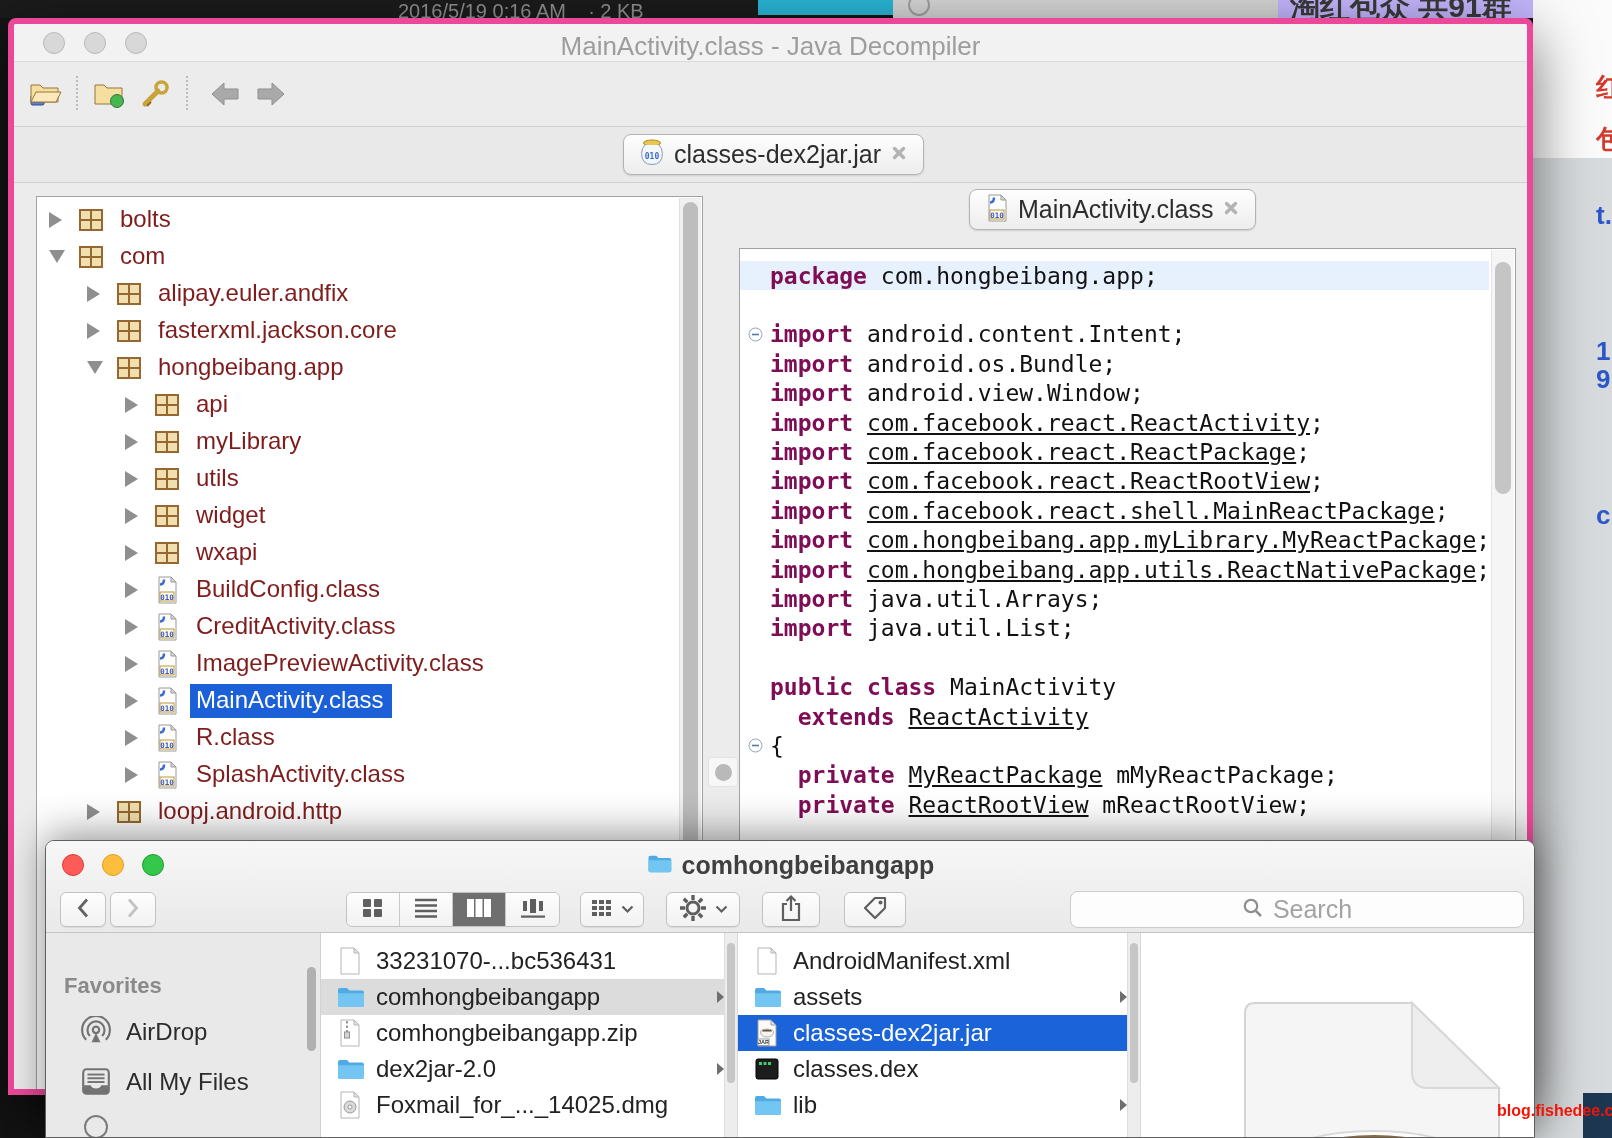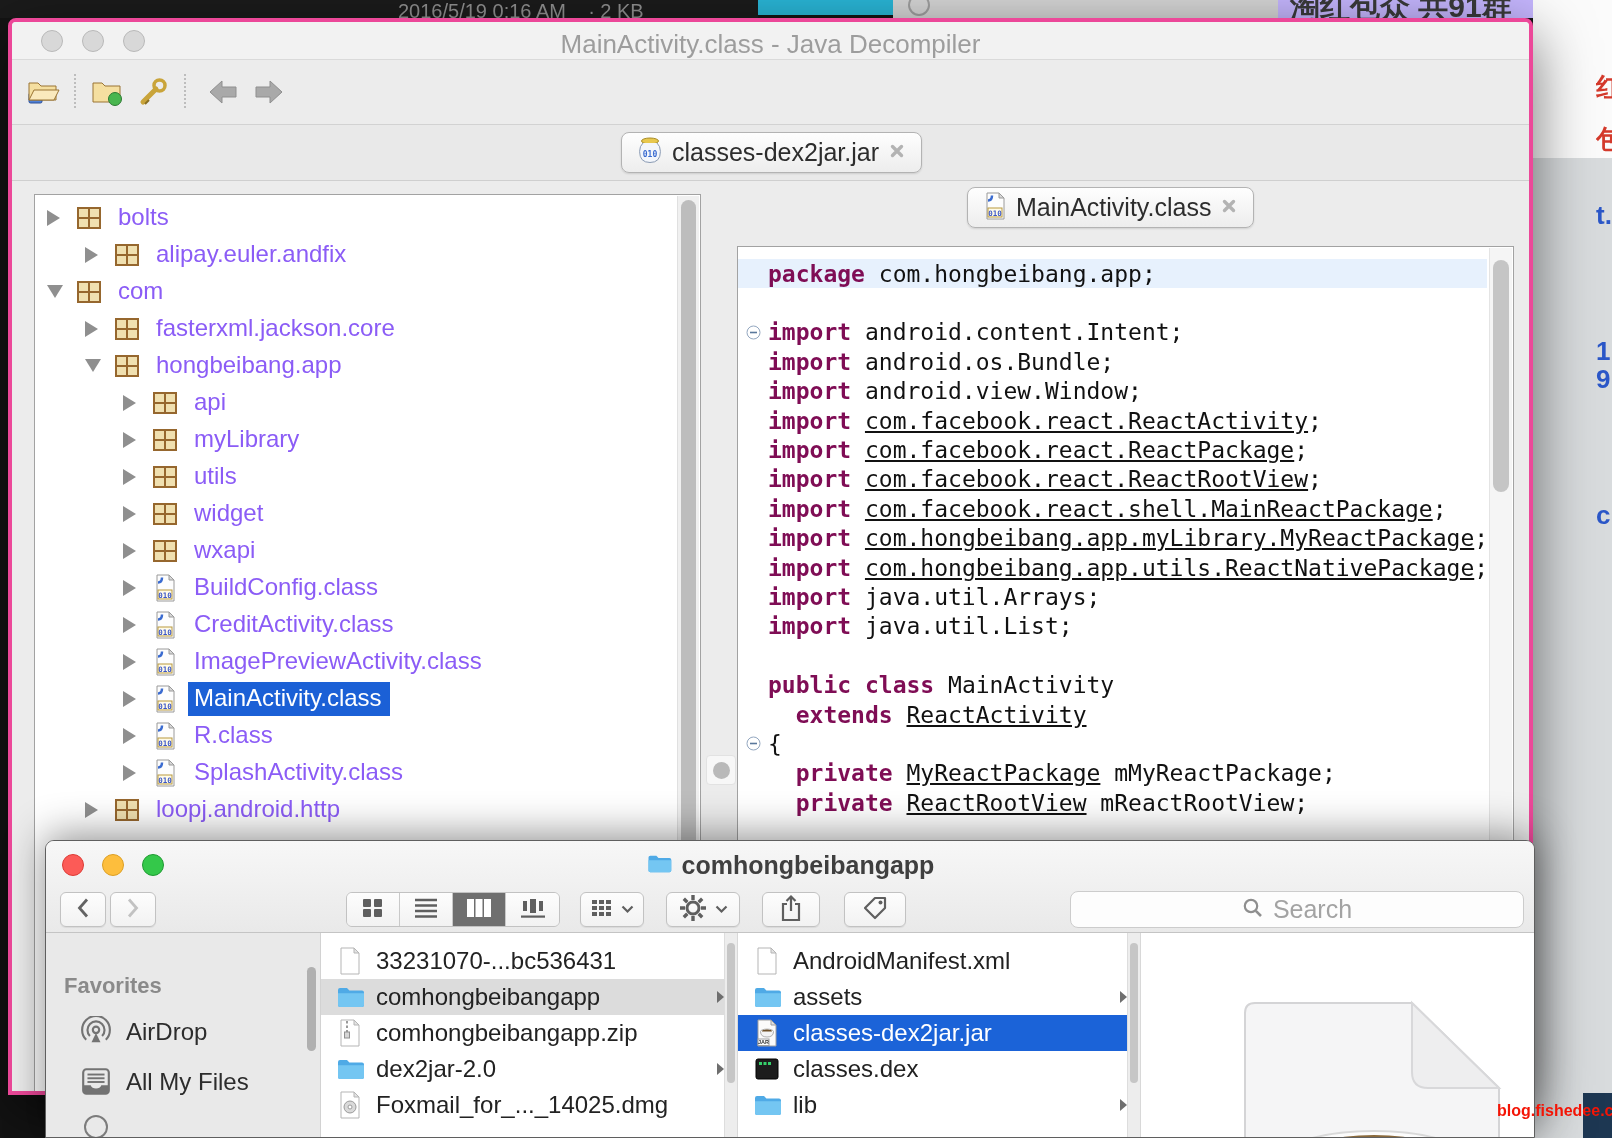--- a/index.html
+++ b/index.html
@@ -16,21 +16,21 @@
   .bg-circle{position:absolute;left:15px;top:-6px;width:22px;height:22px;border:2px solid #9f9f9f;border-radius:50%;}
   .bg-white{left:1278px;width:334px;background:#c4b5fd;color:#3a3a3a;}
   .bg-white span{position:absolute;left:12px;top:-13px;font-size:30px;font-weight:700;white-space:pre;}
   .right-strip{position:absolute;left:1533px;top:0;width:79px;height:1138px;background:#d8dbdd;}
   .rs-white{position:absolute;left:0;top:0;width:79px;height:158px;background:#fbfbfb;}
   .rs-navy{position:absolute;left:50px;top:1093px;width:29px;height:45px;background:#1d3752;}
   .rs-frag{position:absolute;left:63px;width:16px;height:30px;overflow:hidden;font-size:26px;font-weight:700;}
 
   
   .jd{position:absolute;left:8px;top:18px;width:1525px;height:1077px;background:#ececec;
-      border:4px solid #ec4899;border-radius:8px 8px 0 0;box-shadow:0 18px 60px rgba(0,0,0,.55);overflow:hidden;}
+      border:6px solid #ec4899;border-radius:8px 8px 0 0;box-shadow:0 18px 60px rgba(0,0,0,.55);overflow:hidden;}
   .jd-titlebar{position:relative;height:38px;background:#f2f2f2;border-bottom:1px solid #dadada;}
   .jd-title{position:absolute;left:0;right:0;top:7px;text-align:center;font-size:26px;color:#9d9d9d;}
   .tl{position:absolute;top:8px;width:22px;height:22px;border-radius:50%;}
   .tl-gray{background:#d8d8d8;border:1px solid #b9b9b9;}
   .jd-toolbar{position:relative;height:65px;border-bottom:1px solid #d2d2d2;}
   .jd-tool{position:absolute;top:14px;display:flex;align-items:center;justify-content:center;width:38px;height:36px;}
   .tool-sep{position:absolute;top:14px;width:0;height:34px;border-left:2px dotted #bdbdbd;}
   .jd-tabstrip{position:relative;height:56px;background:#e9e9e9;border-bottom:1px solid #cfcfcf;}
   .jd-tab{position:absolute;height:41px;background:linear-gradient(#fefefe,#ededed);border:1px solid #b3b3b3;
       border-radius:8px;display:flex;align-items:center;gap:10px;padding:0 16px;box-shadow:0 1px 2px rgba(0,0,0,.12);}
@@ -39,21 +39,21 @@
   .jd-content{position:absolute;left:0;top:160px;right:0;bottom:0;}
   .tree-box{position:absolute;left:22px;top:12px;width:667px;height:905px;background:#fff;
       border:1px solid #a2a2a2;overflow:hidden;}
   .tree-rows{position:absolute;left:0;top:4px;right:26px;}
   .tree-row{display:flex;align-items:center;height:37px;white-space:nowrap;}
   .ind0{padding-left:12px;} .ind1{padding-left:50px;} .ind2{padding-left:88px;align-items:center;}
   .expander{width:20px;flex:0 0 20px;display:flex;align-items:center;margin-right:8px;}
   .tri-c{width:0;height:0;border-left:13px solid #8f8f8f;border-top:8px solid transparent;border-bottom:8px solid transparent;}
   .tri-e{width:0;height:0;border-top:13px solid #8f8f8f;border-left:8px solid transparent;border-right:8px solid transparent;}
   .tree-icon{width:28px;flex:0 0 28px;display:flex;justify-content:center;margin-right:9px;}
-  .tree-label{font-size:24px;color:#8b5cf6;padding:2px 8px 4px 6px;}
+  .tree-label{font-size:24px;color:#7f1d1d;padding:2px 8px 4px 6px;}
   .tree-label.selected{background:#1b60d6;color:#fff;}
   .tree-scroll{position:absolute;right:1px;top:1px;width:22px;bottom:1px;background:#f0f0f0;border-left:1px solid #e0e0e0;}
   .tree-thumb{position:absolute;left:3px;top:4px;width:15px;height:820px;background:#bdbdbd;border-radius:8px;}
   .splitter-knob{position:absolute;left:694px;top:573px;width:30px;height:30px;background:#f7f7f7;border:1px solid #e2e2e2;border-radius:4px;display:flex;align-items:center;justify-content:center;}
   .splitter-knob i{width:17px;height:17px;border-radius:50%;background:#b9b9b9;display:block;}
 
   .inner-tab{position:absolute;left:955px;top:5px;z-index:3;}
   .code-box{position:absolute;left:725px;top:64px;width:777px;height:861px;background:#fff;
       border:1px solid #a2a2a2;overflow:hidden;z-index:2;}
   .code-lines{position:absolute;left:0;top:12px;right:26px;}
@@ -201,45 +201,45 @@
               </span>
               <span class="tree-icon">
                 <svg width="26" height="24" viewBox="0 0 26 24">
                   <rect x="2" y="2" width="22" height="20" fill="#f0e0b0" stroke="#96672e" stroke-width="2"></rect>
                   <line x1="13" y1="2" x2="13" y2="22" stroke="#96672e" stroke-width="2"></line>
                   <line x1="2" y1="12" x2="24" y2="12" stroke="#96672e" stroke-width="2"></line>
                 </svg>
               </span>
               <span class="tree-label">bolts</span>
             </div>
+            <div class="tree-row ind0">
+              <span class="expander">
+                <i class="tri-e"></i>
+              </span>
+              <span class="tree-icon">
+                <svg width="26" height="24" viewBox="0 0 26 24">
+                  <rect x="2" y="2" width="22" height="20" fill="#f0e0b0" stroke="#96672e" stroke-width="2"></rect>
+                  <line x1="13" y1="2" x2="13" y2="22" stroke="#96672e" stroke-width="2"></line>
+                  <line x1="2" y1="12" x2="24" y2="12" stroke="#96672e" stroke-width="2"></line>
+                </svg>
+              </span>
+              <span class="tree-label">com</span>
+            </div>
             <div class="tree-row ind1">
               <span class="expander">
                 <i class="tri-c"></i>
               </span>
               <span class="tree-icon">
                 <svg width="26" height="24" viewBox="0 0 26 24">
                   <rect x="2" y="2" width="22" height="20" fill="#f0e0b0" stroke="#96672e" stroke-width="2"></rect>
                   <line x1="13" y1="2" x2="13" y2="22" stroke="#96672e" stroke-width="2"></line>
                   <line x1="2" y1="12" x2="24" y2="12" stroke="#96672e" stroke-width="2"></line>
                 </svg>
               </span>
               <span class="tree-label">alipay.euler.andfix</span>
-            </div>
-            <div class="tree-row ind0">
-              <span class="expander">
-                <i class="tri-e"></i>
-              </span>
-              <span class="tree-icon">
-                <svg width="26" height="24" viewBox="0 0 26 24">
-                  <rect x="2" y="2" width="22" height="20" fill="#f0e0b0" stroke="#96672e" stroke-width="2"></rect>
-                  <line x1="13" y1="2" x2="13" y2="22" stroke="#96672e" stroke-width="2"></line>
-                  <line x1="2" y1="12" x2="24" y2="12" stroke="#96672e" stroke-width="2"></line>
-                </svg>
-              </span>
-              <span class="tree-label">com</span>
             </div>
             <div class="tree-row ind1">
               <span class="expander">
                 <i class="tri-c"></i>
               </span>
               <span class="tree-icon">
                 <svg width="26" height="24" viewBox="0 0 26 24">
                   <rect x="2" y="2" width="22" height="20" fill="#f0e0b0" stroke="#96672e" stroke-width="2"></rect>
                   <line x1="13" y1="2" x2="13" y2="22" stroke="#96672e" stroke-width="2"></line>
                   <line x1="2" y1="12" x2="24" y2="12" stroke="#96672e" stroke-width="2"></line>

